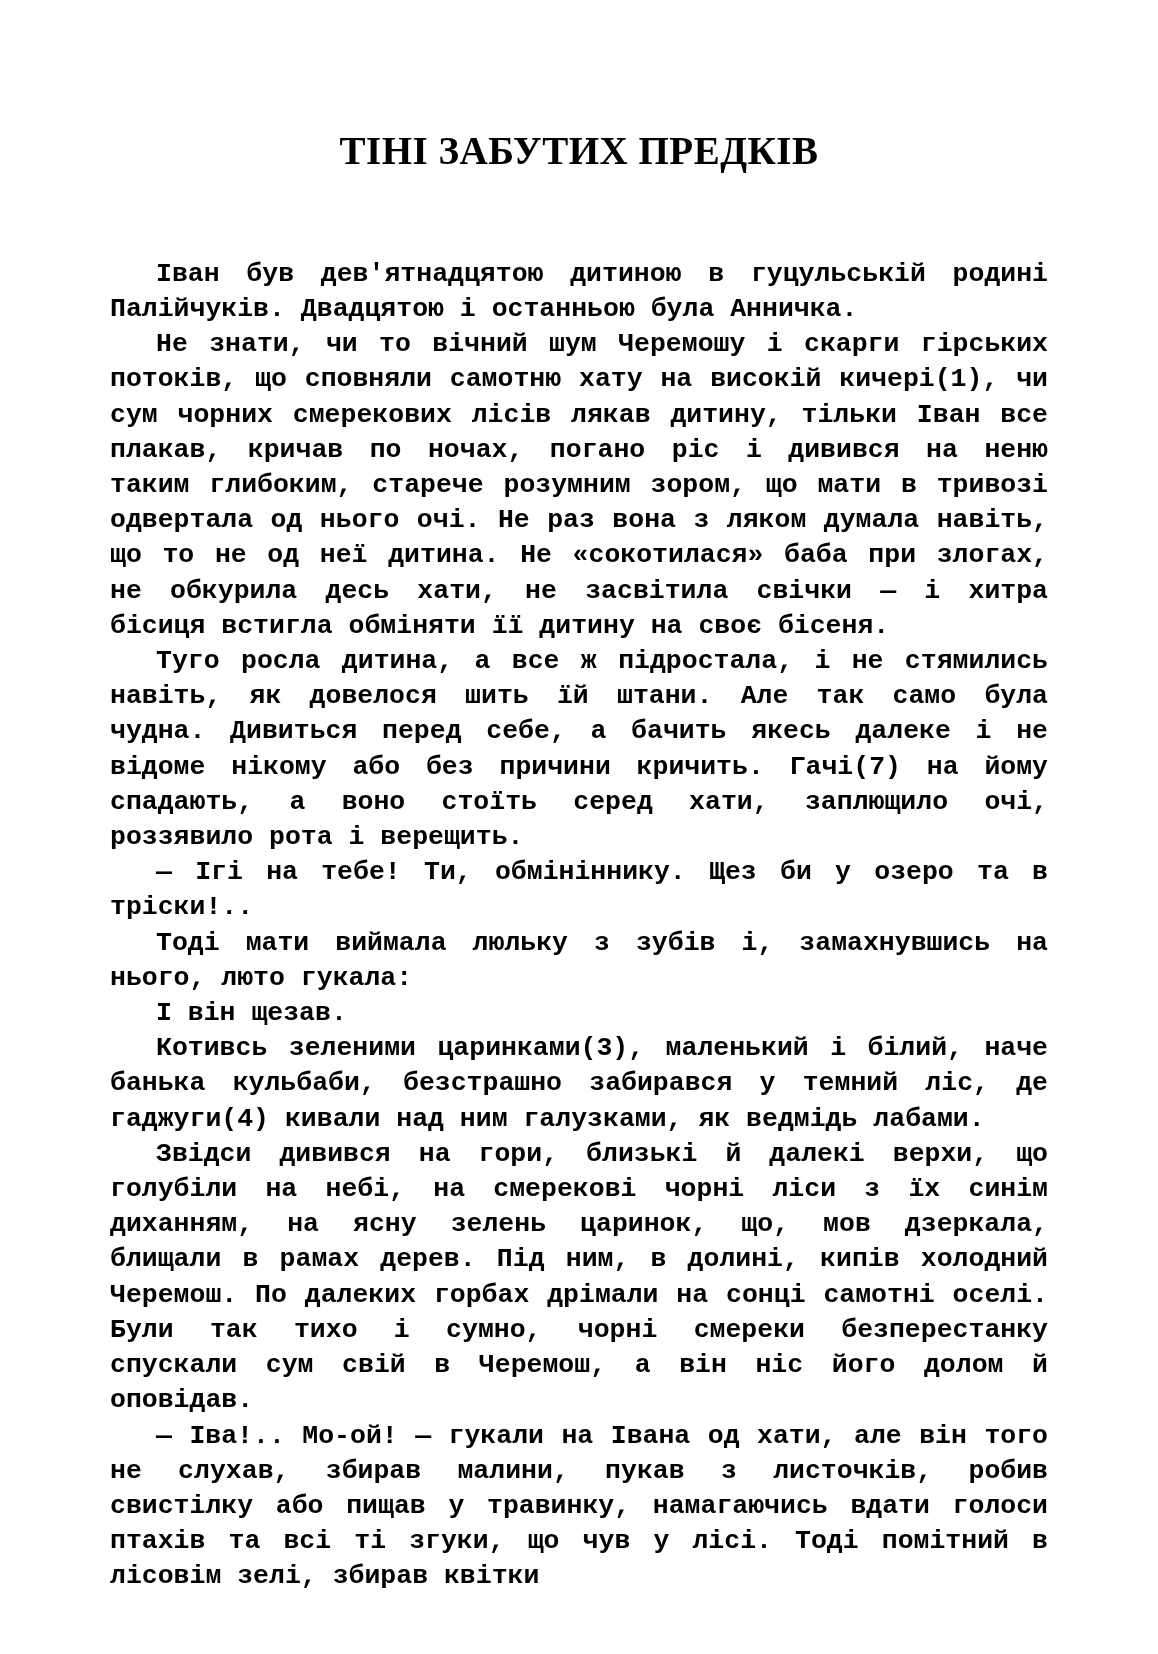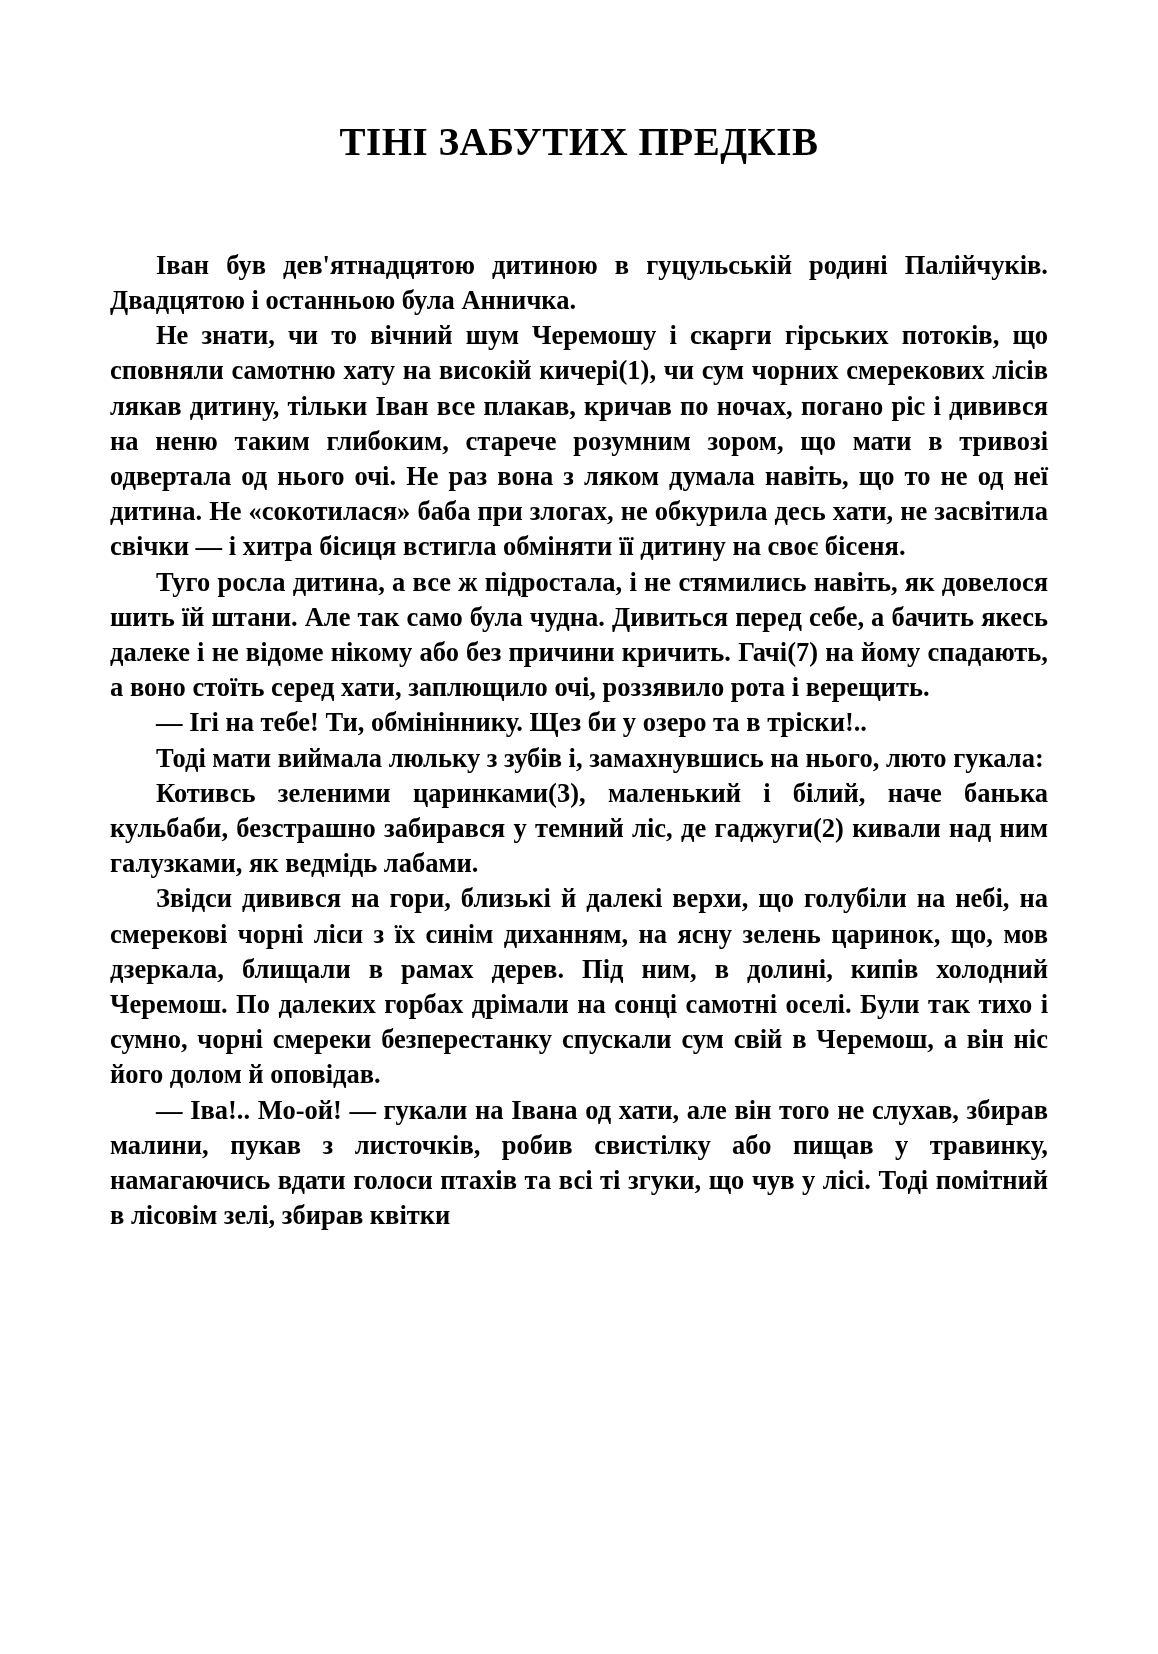--- a/index.html
+++ b/index.html
@@ -11,21 +11,21 @@
     width: 1158px;
     height: 1654px;
     font-family: "Liberation Serif", "DejaVu Serif", serif;
     color: #000000;
     overflow: hidden;
   }
   .page {
     box-sizing: border-box;
     width: 1158px;
     height: 1654px;
-    padding: 7px 110px;
+    padding: 16px 110px;
   }
   .title {
     margin: 0;
     padding-top: 112px;
     text-align: center;
     font-size: 39px;
     font-weight: bold;
     letter-spacing: 0.5px;
     line-height: 1.2;
   }
@@ -34,30 +34,32 @@
     font-size: 26.5px;
     line-height: 35.2px;
     font-weight: 600;
     text-align: justify;
     text-justify: inter-word;
   }
   .body-text p {
     margin: 0;
     padding: 0;
     text-indent: 46px;
+    font-family: Liberation Mono, monospace;
   }
 </style>
 </head>
 <body>
 
 <div class="page">
   <h1 class="title">ТІНІ ЗАБУТИХ ПРЕДКІВ</h1>
   <div class="body-text">
       <p>Іван був дев'ятнадцятою дитиною в гуцульській родині Палійчуків. Двадцятою і останньою була Анничка.</p>
       <p>Не знати, чи то вічний шум Черемошу і скарги гірських потоків, що сповняли самотню хату на високій кичері(1), чи сум чорних смерекових лісів лякав дитину, тільки Іван все плакав, кричав по ночах, погано ріс і дивився на неню таким глибоким, старече розумним зором, що мати в тривозі одвертала од нього очі. Не раз вона з ляком думала навіть, що то не од неї дитина. Не «сокотилася» баба при злогах, не обкурила десь хати, не засвітила свічки — і хитра бісиця встигла обміняти її дитину на своє бісеня.</p>
       <p>Туго росла дитина, а все ж підростала, і не стямились навіть, як довелося шить їй штани. Але так само була чудна. Дивиться перед себе, а бачить якесь далеке і не відоме нікому або без причини кричить. Гачі(7) на йому спадають, а воно стоїть серед хати, заплющило очі, роззявило рота і верещить.</p>
       <p>— Ігі на тебе! Ти, обмініннику. Щез би у озеро та в тріски!..</p>
       <p>Тоді мати виймала люльку з зубів і, замахнувшись на нього, люто гукала:</p>
-      <p>Котивсь зеленими царинками(3), маленький і білий, наче банька кульбаби, безстрашно забирався у темний ліс, де гаджуги(2) кивали над ним галузками, як ведмідь лабами.</p>
+      <p>І він щезав.</p>
+      <p>Котивсь зеленими царинками(3), маленький і білий, наче банька кульбаби, безстрашно забирався у темний ліс, де гаджуги(4) кивали над ним галузками, як ведмідь лабами.</p>
       <p>Звідси дивився на гори, близькі й далекі верхи, що голубіли на небі, на смерекові чорні ліси з їх синім диханням, на ясну зелень царинок, що, мов дзеркала, блищали в рамах дерев. Під ним, в долині, кипів холодний Черемош. По далеких горбах дрімали на сонці самотні оселі. Були так тихо і сумно, чорні смереки безперестанку спускали сум свій в Черемош, а він ніс його долом й оповідав.</p>
       <p>— Іва!.. Мо-ой! — гукали на Івана од хати, але він того не слухав, збирав малини, пукав з листочків, робив свистілку або пищав у травинку, намагаючись вдати голоси птахів та всі ті згуки, що чув у лісі. Тоді помітний в лісовім зелі, збирав квітки</p>
     </div>
 </div>
 
 </body></html>

